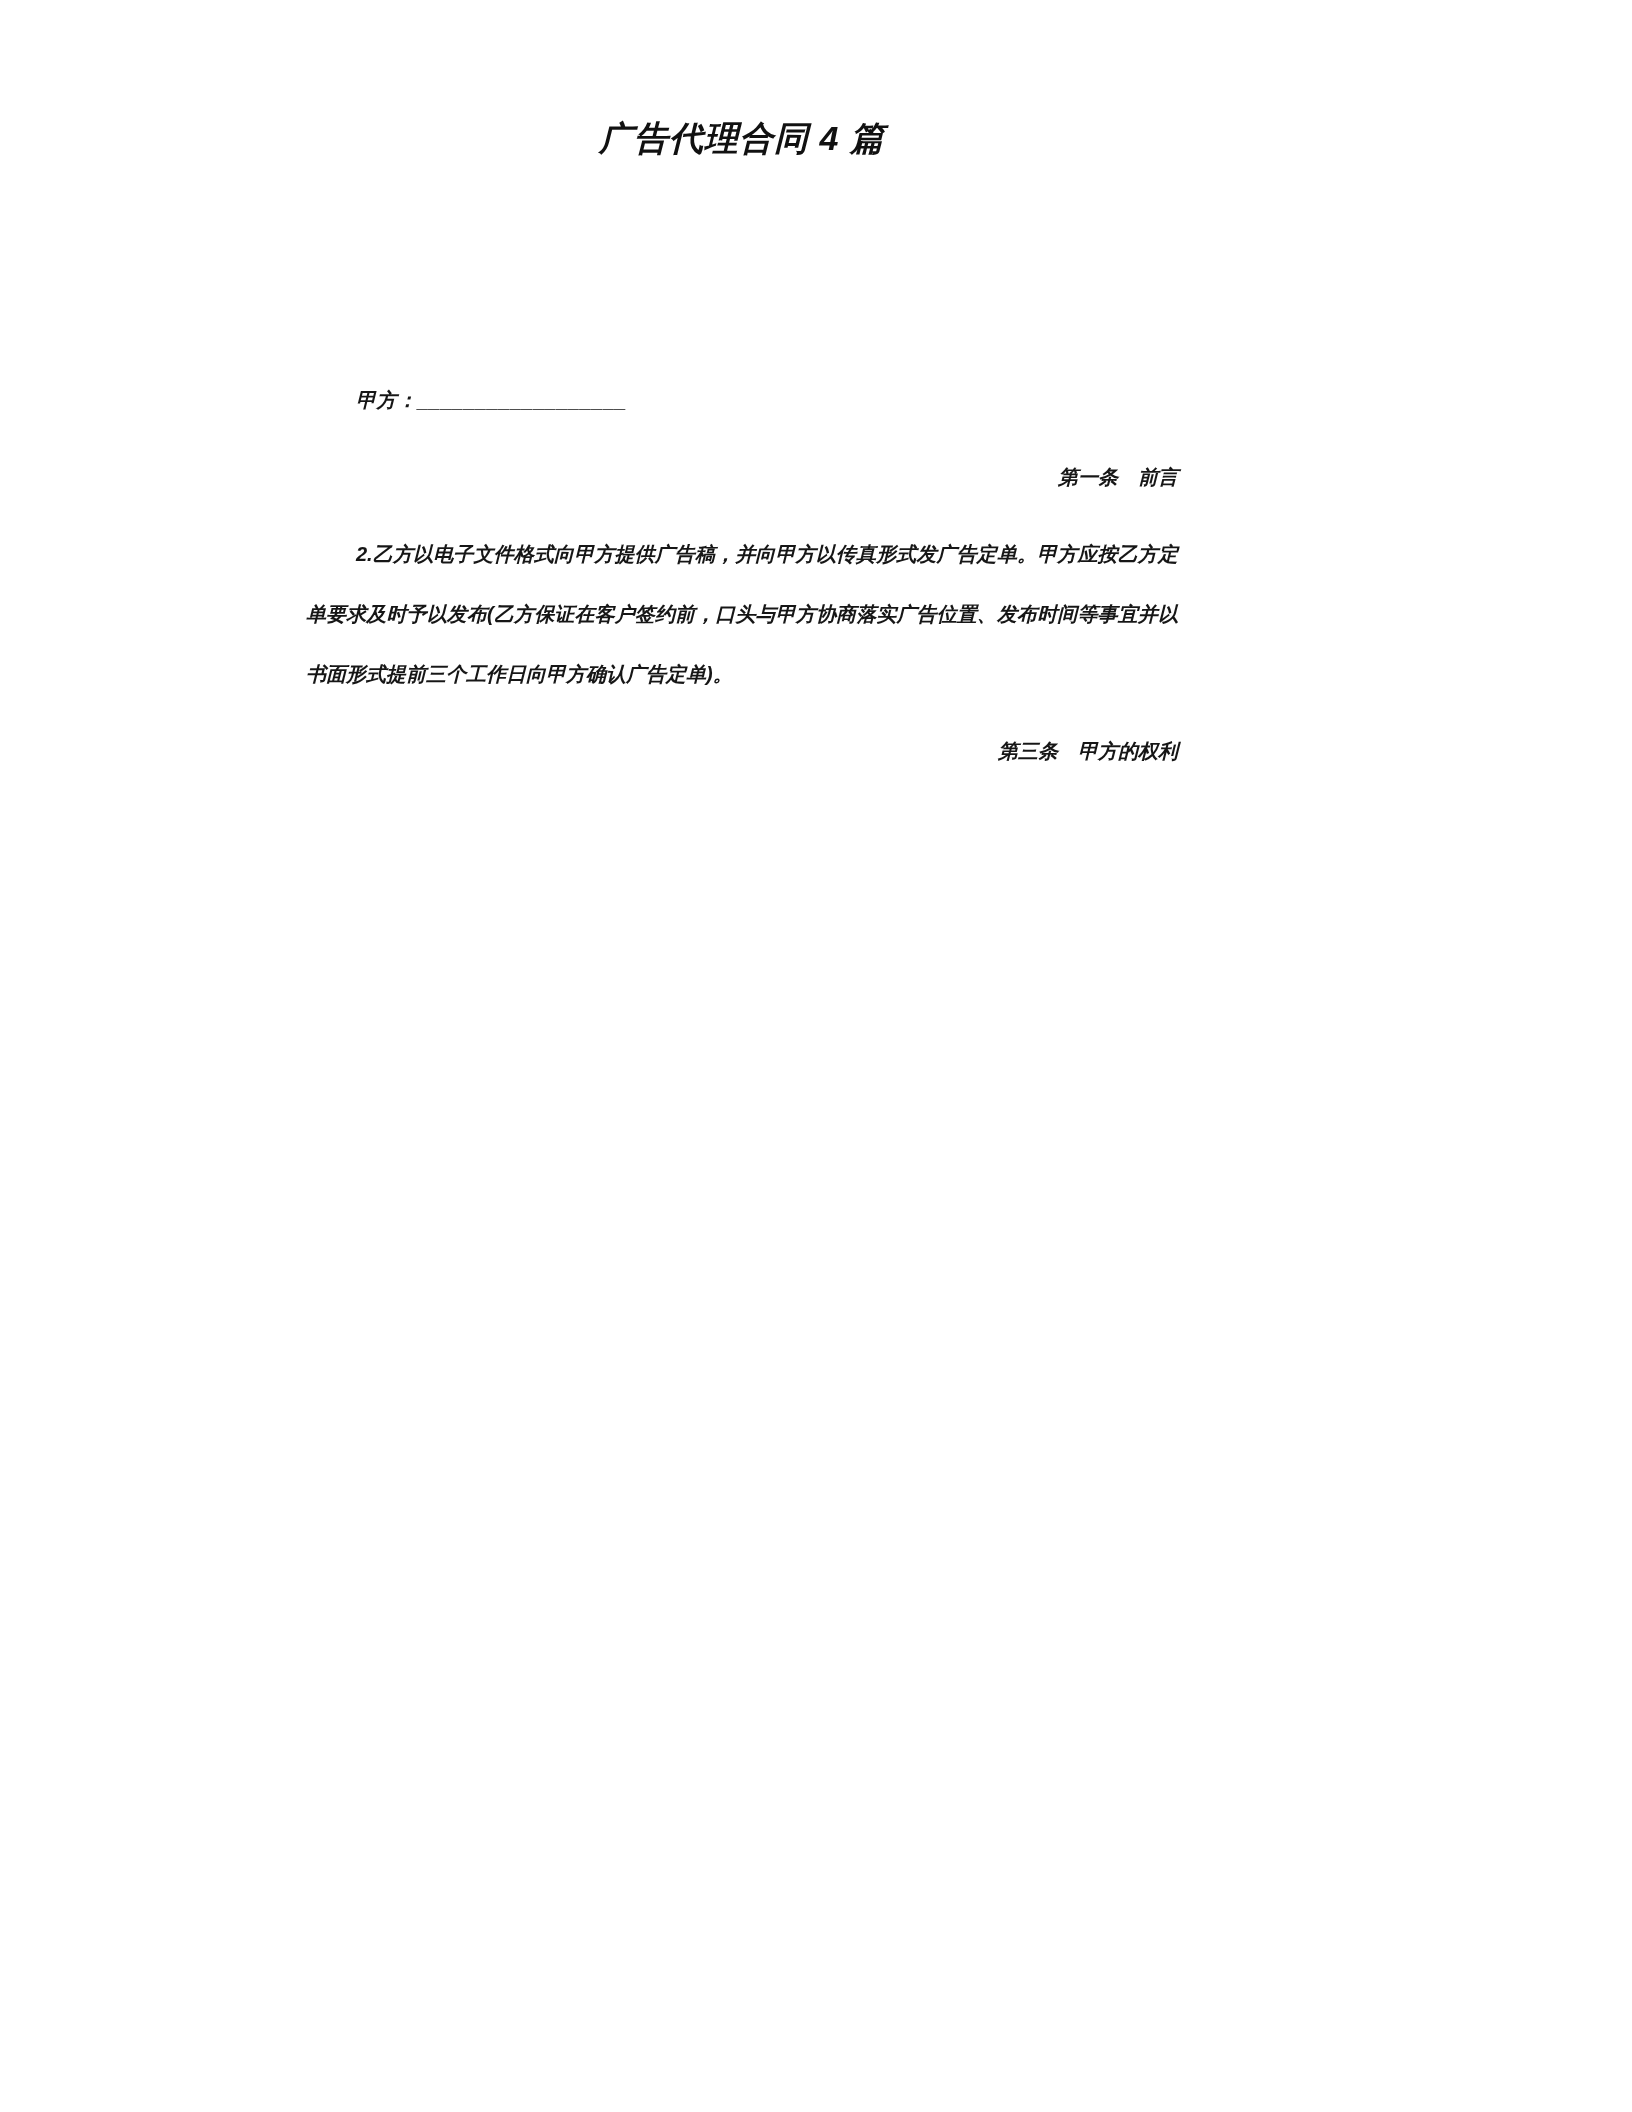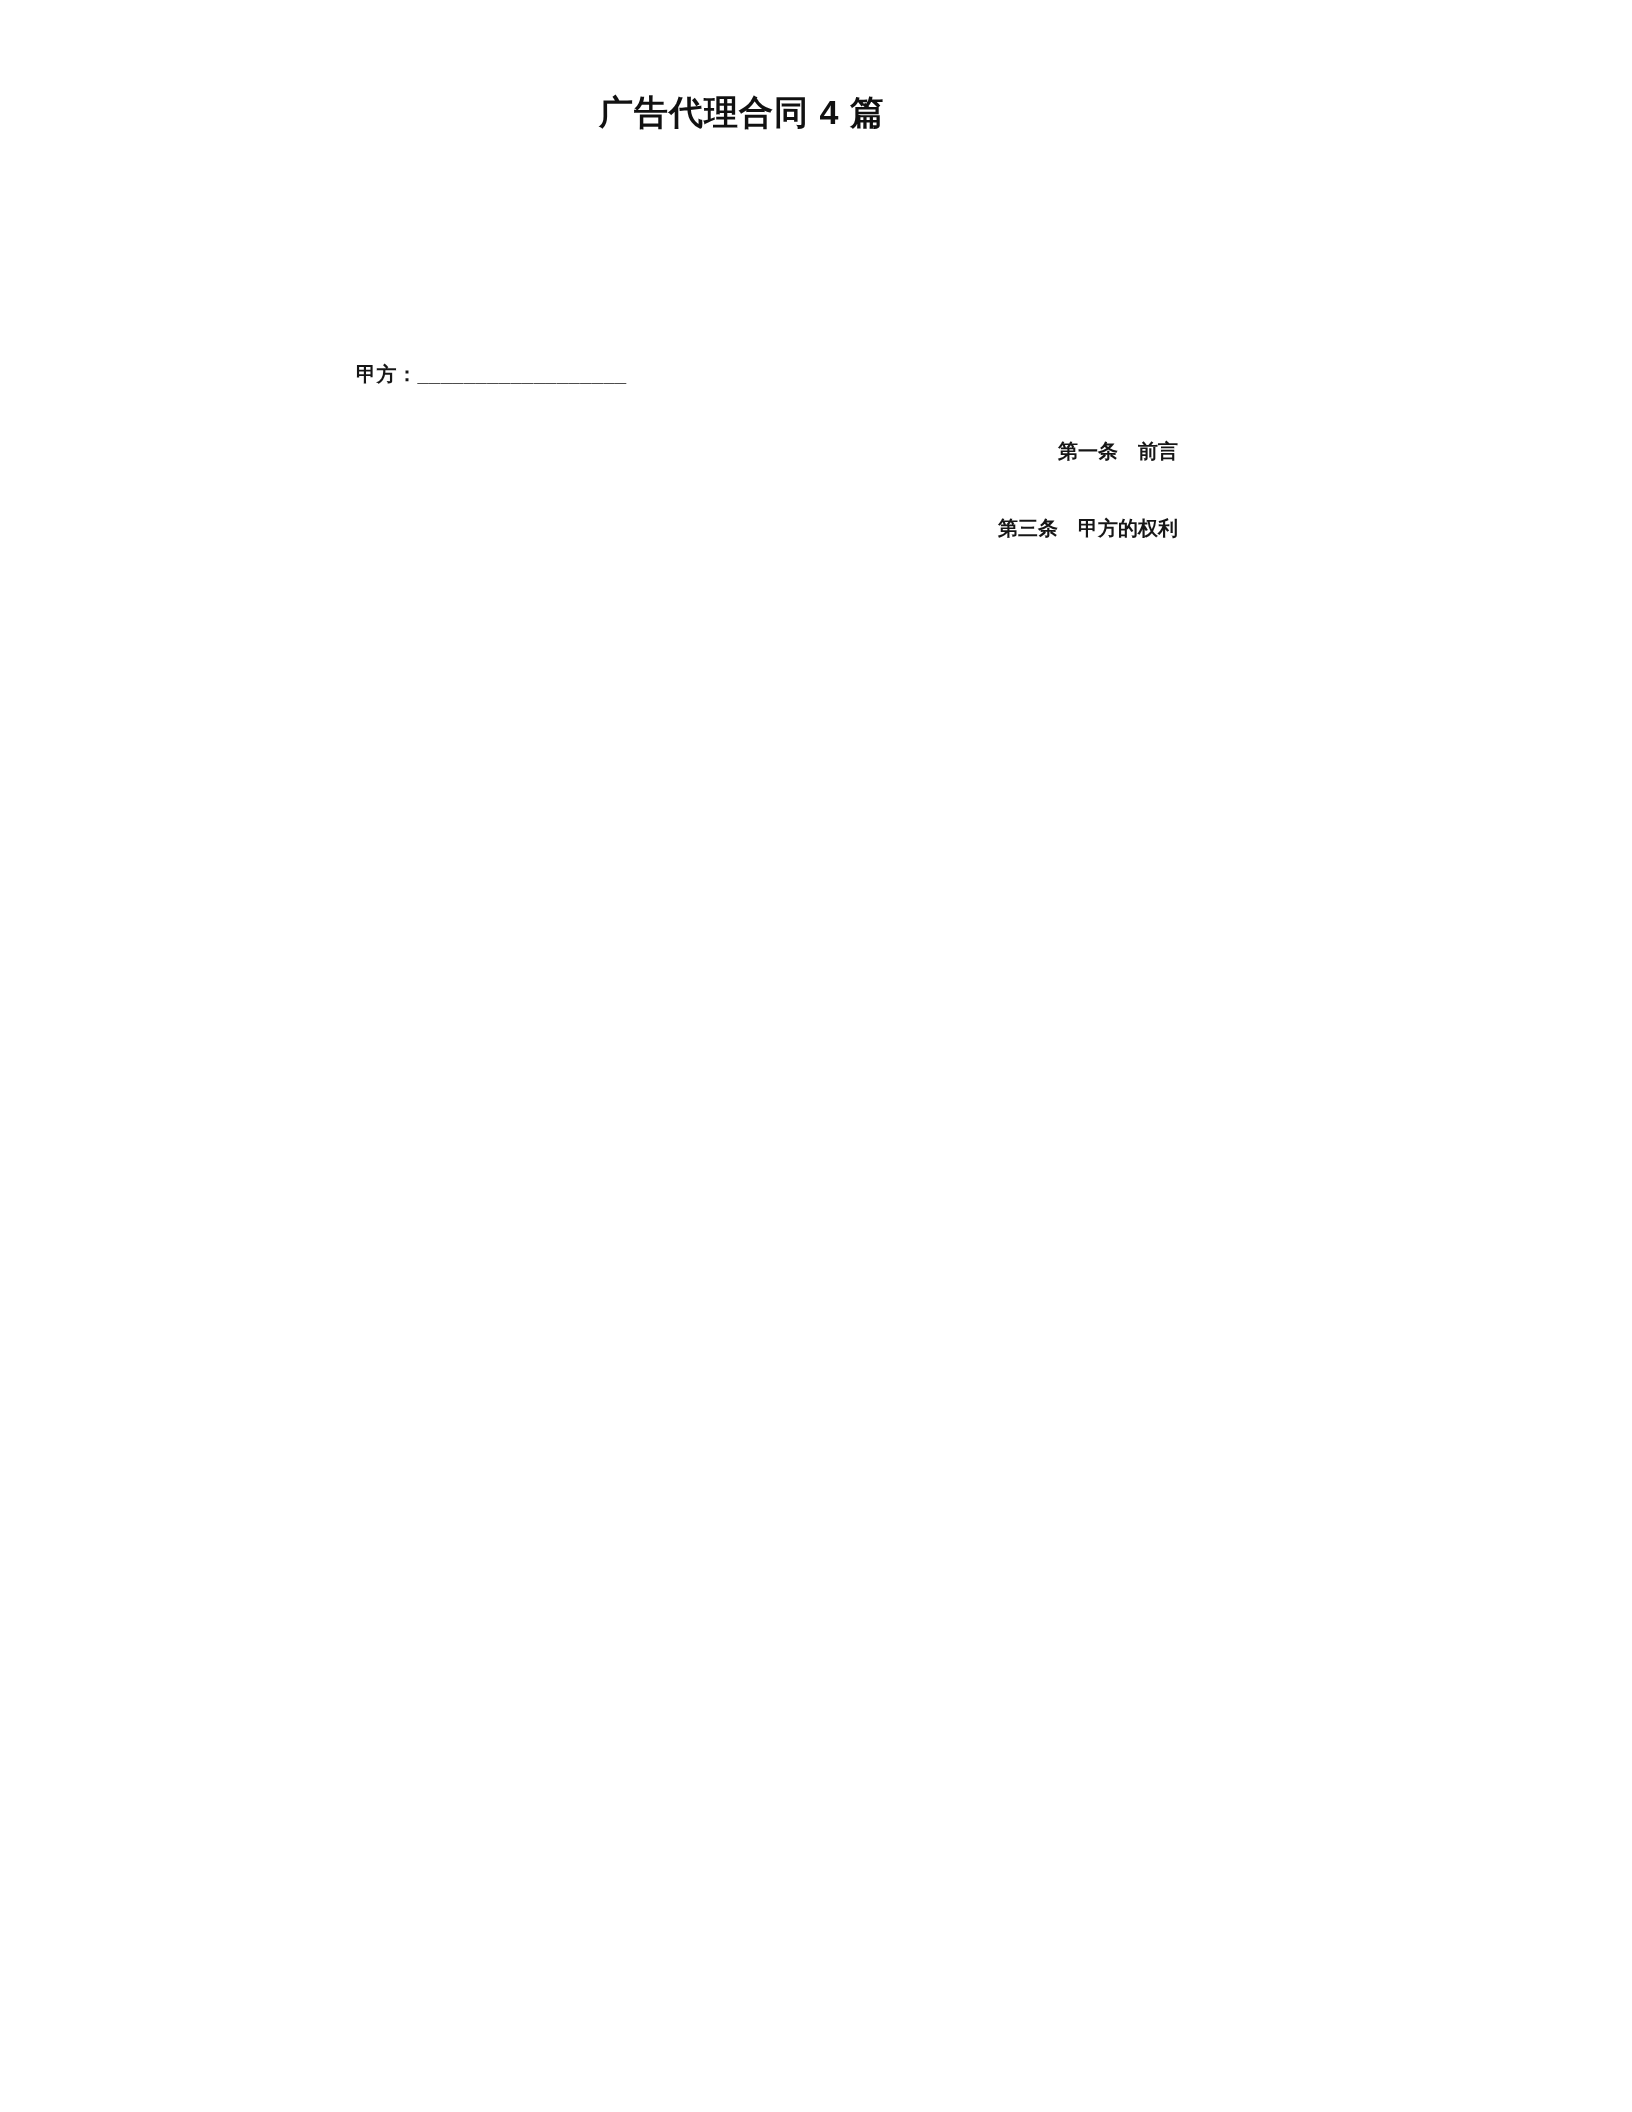--- a/index.html
+++ b/index.html
@@ -7,23 +7,24 @@
     padding: 0;
     background: #ffffff;
   }
   .page {
     position: relative;
     width: 1380px;
     min-height: 2112px;
     margin: 0 auto;
     background: #ffffff;
     box-sizing: border-box;
-    padding-top: 90px;
+    padding-top: 116px;
     font-family: "Liberation Sans", "DejaVu Sans", sans-serif;
     color: #161616;
+    font-style: italic;
   }
   .content {
     width: 872px;
     margin-left: 180px;
   }
   .doc-title {
     font-size: 34px;
     font-weight: 700;
     text-align: center;
     letter-spacing: 1px;
@@ -58,17 +59,18 @@
     <h1 class="doc-title">广告代理合同 4 篇</h1>
 
     <p class="para field">甲方：__________________</p>
 
 
     <p class="para heading">第一条　前言</p>
 
 
 
 
+    <p class="para body">2.乙方以电子文件格式向甲方提供广告稿，并向甲方以传真形式发广告定单。甲方应按乙方定单要求及时予以发布(乙方保证在客户签约前，口头与甲方协商落实广告位置、发布时间等事宜并以书面形式提前三个工作日向甲方确认广告定单)。</p>
 
     <p class="para heading">第三条　甲方的权利</p>
 
   </div>
 </div>
 
 </body></html>

